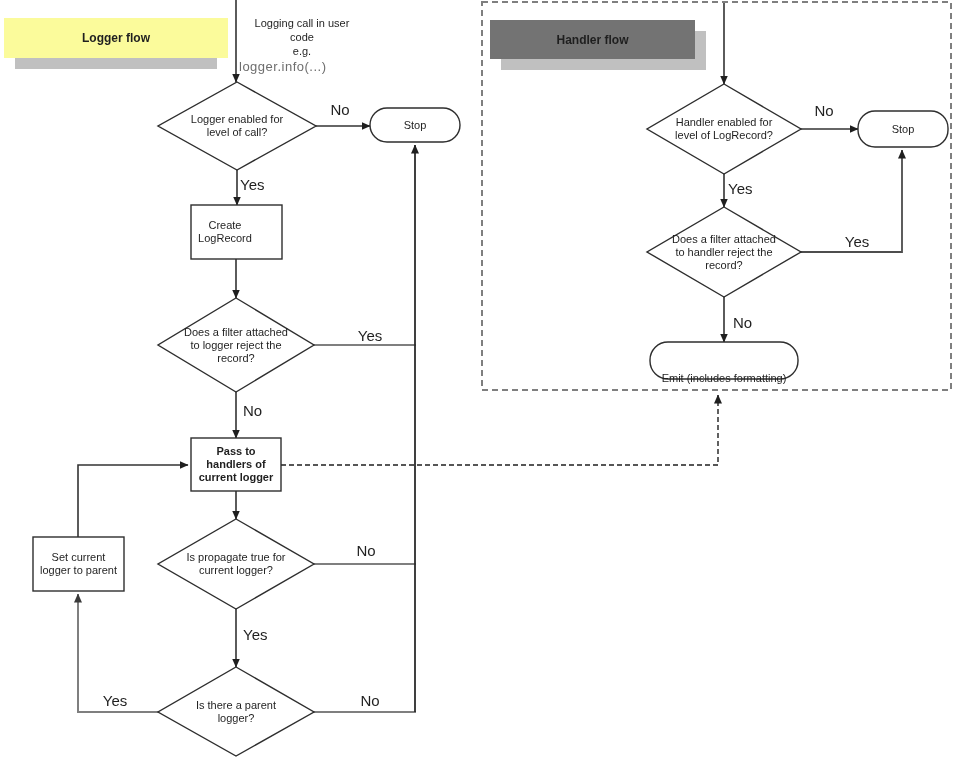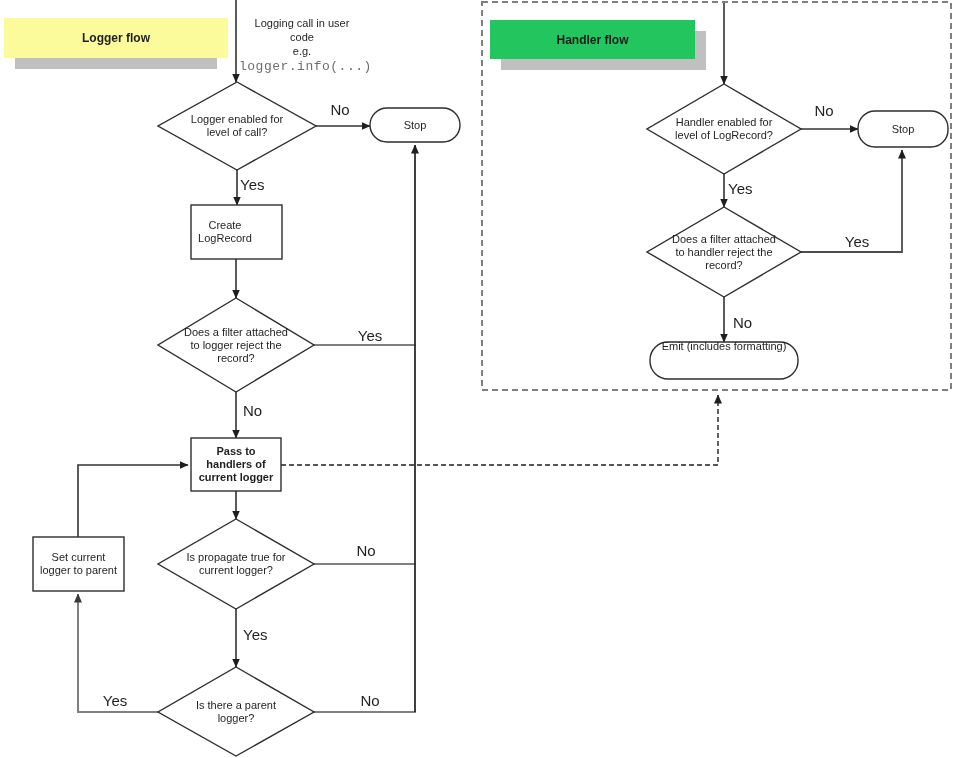--- a/index.html
+++ b/index.html
@@ -28,21 +28,21 @@
   .edge-label{position:absolute;font-size:15px;line-height:13px;white-space:nowrap;}
   .edge-label.c{text-align:center;}
   .note{
     position:absolute;
     display:flex;align-items:center;justify-content:center;
     font-size:12px;font-weight:bold;
   }
   .note-shadow{position:absolute;}
   .code{
     position:absolute;
-    font-family:Liberation Mono, monospace;
+    font-family:Liberation Sans, sans-serif;
     font-size:13px;line-height:15px;
     letter-spacing:0.5px;
     white-space:nowrap;
   }
 </style>
 </head>
 <body>
 
 <div class="canvas">
 
@@ -91,21 +91,21 @@
     <polygon points="724,84 801,129 724,174 647,129" fill="#ffffff" stroke="#2e2e2e" stroke-width="1.4"></polygon>
     <rect x="858" y="111" width="90" height="36" rx="17" fill="#ffffff" stroke="#2e2e2e" stroke-width="1.4"></rect>
     <polygon points="724,207 801,252 724,297 647,252" fill="#ffffff" stroke="#2e2e2e" stroke-width="1.4"></polygon>
     <rect x="650" y="342" width="148" height="37" rx="18" fill="#ffffff" stroke="#2e2e2e" stroke-width="1.4"></rect>
   </svg>
 
   <div class="note-shadow" style="left:15px;top:29px;width:202px;height:40px;background:#c0c0c0;"></div>
   <div class="note" style="left:4px;top:18px;width:224px;height:40px;background:#fbfb9b;">Logger flow</div>
 
   <div class="note-shadow" style="left:501px;top:31px;width:205px;height:39px;background:#c0c0c0;"></div>
-  <div class="note" style="left:490px;top:20px;width:205px;height:39px;background:#22c55e;">Handler flow</div>
+  <div class="note" style="left:490px;top:20px;width:205px;height:39px;background:#737373;">Handler flow</div>
 
   <div class="txt" style="left:222px;top:16px;width:160px;">Logging call in user
 code
 e.g.</div>
   <div class="code" style="left:239px;top:59px;color:#6e6e6e;">logger.info(...)</div>
 
   <div class="node-label" style="left:158px;top:84px;width:158px;height:84px;">Logger enabled for
 level of call?</div>
   <div class="node-label" style="left:370px;top:108px;width:90px;height:34px;">Stop</div>
   <div class="node-label" style="left:191px;top:205px;width:68px;height:54px;">Create
@@ -132,20 +132,20 @@
   <div class="edge-label c" style="left:101px;top:694px;width:28px;">Yes</div>
   <div class="edge-label c" style="left:356px;top:694px;width:28px;">No</div>
 
 
   <div class="node-label" style="left:647px;top:84px;width:154px;height:90px;">Handler enabled for
 level of LogRecord?</div>
   <div class="node-label" style="left:858px;top:111px;width:90px;height:36px;">Stop</div>
   <div class="node-label" style="left:647px;top:207px;width:154px;height:90px;">Does a filter attached
 to handler reject the
 record?</div>
-  <div class="node-label" style="left:650px;top:328px;width:148px;height:37px;">Emit (includes formatting)</div>
+  <div class="node-label" style="left:650px;top:360px;width:148px;height:37px;">Emit (includes formatting)</div>
 
   <div class="edge-label c" style="left:810px;top:104px;width:28px;">No</div>
   <div class="edge-label" style="left:728px;top:182px;">Yes</div>
   <div class="edge-label c" style="left:843px;top:235px;width:28px;">Yes</div>
   <div class="edge-label" style="left:733px;top:316px;">No</div>
 
 </div>
 
 </body></html>

